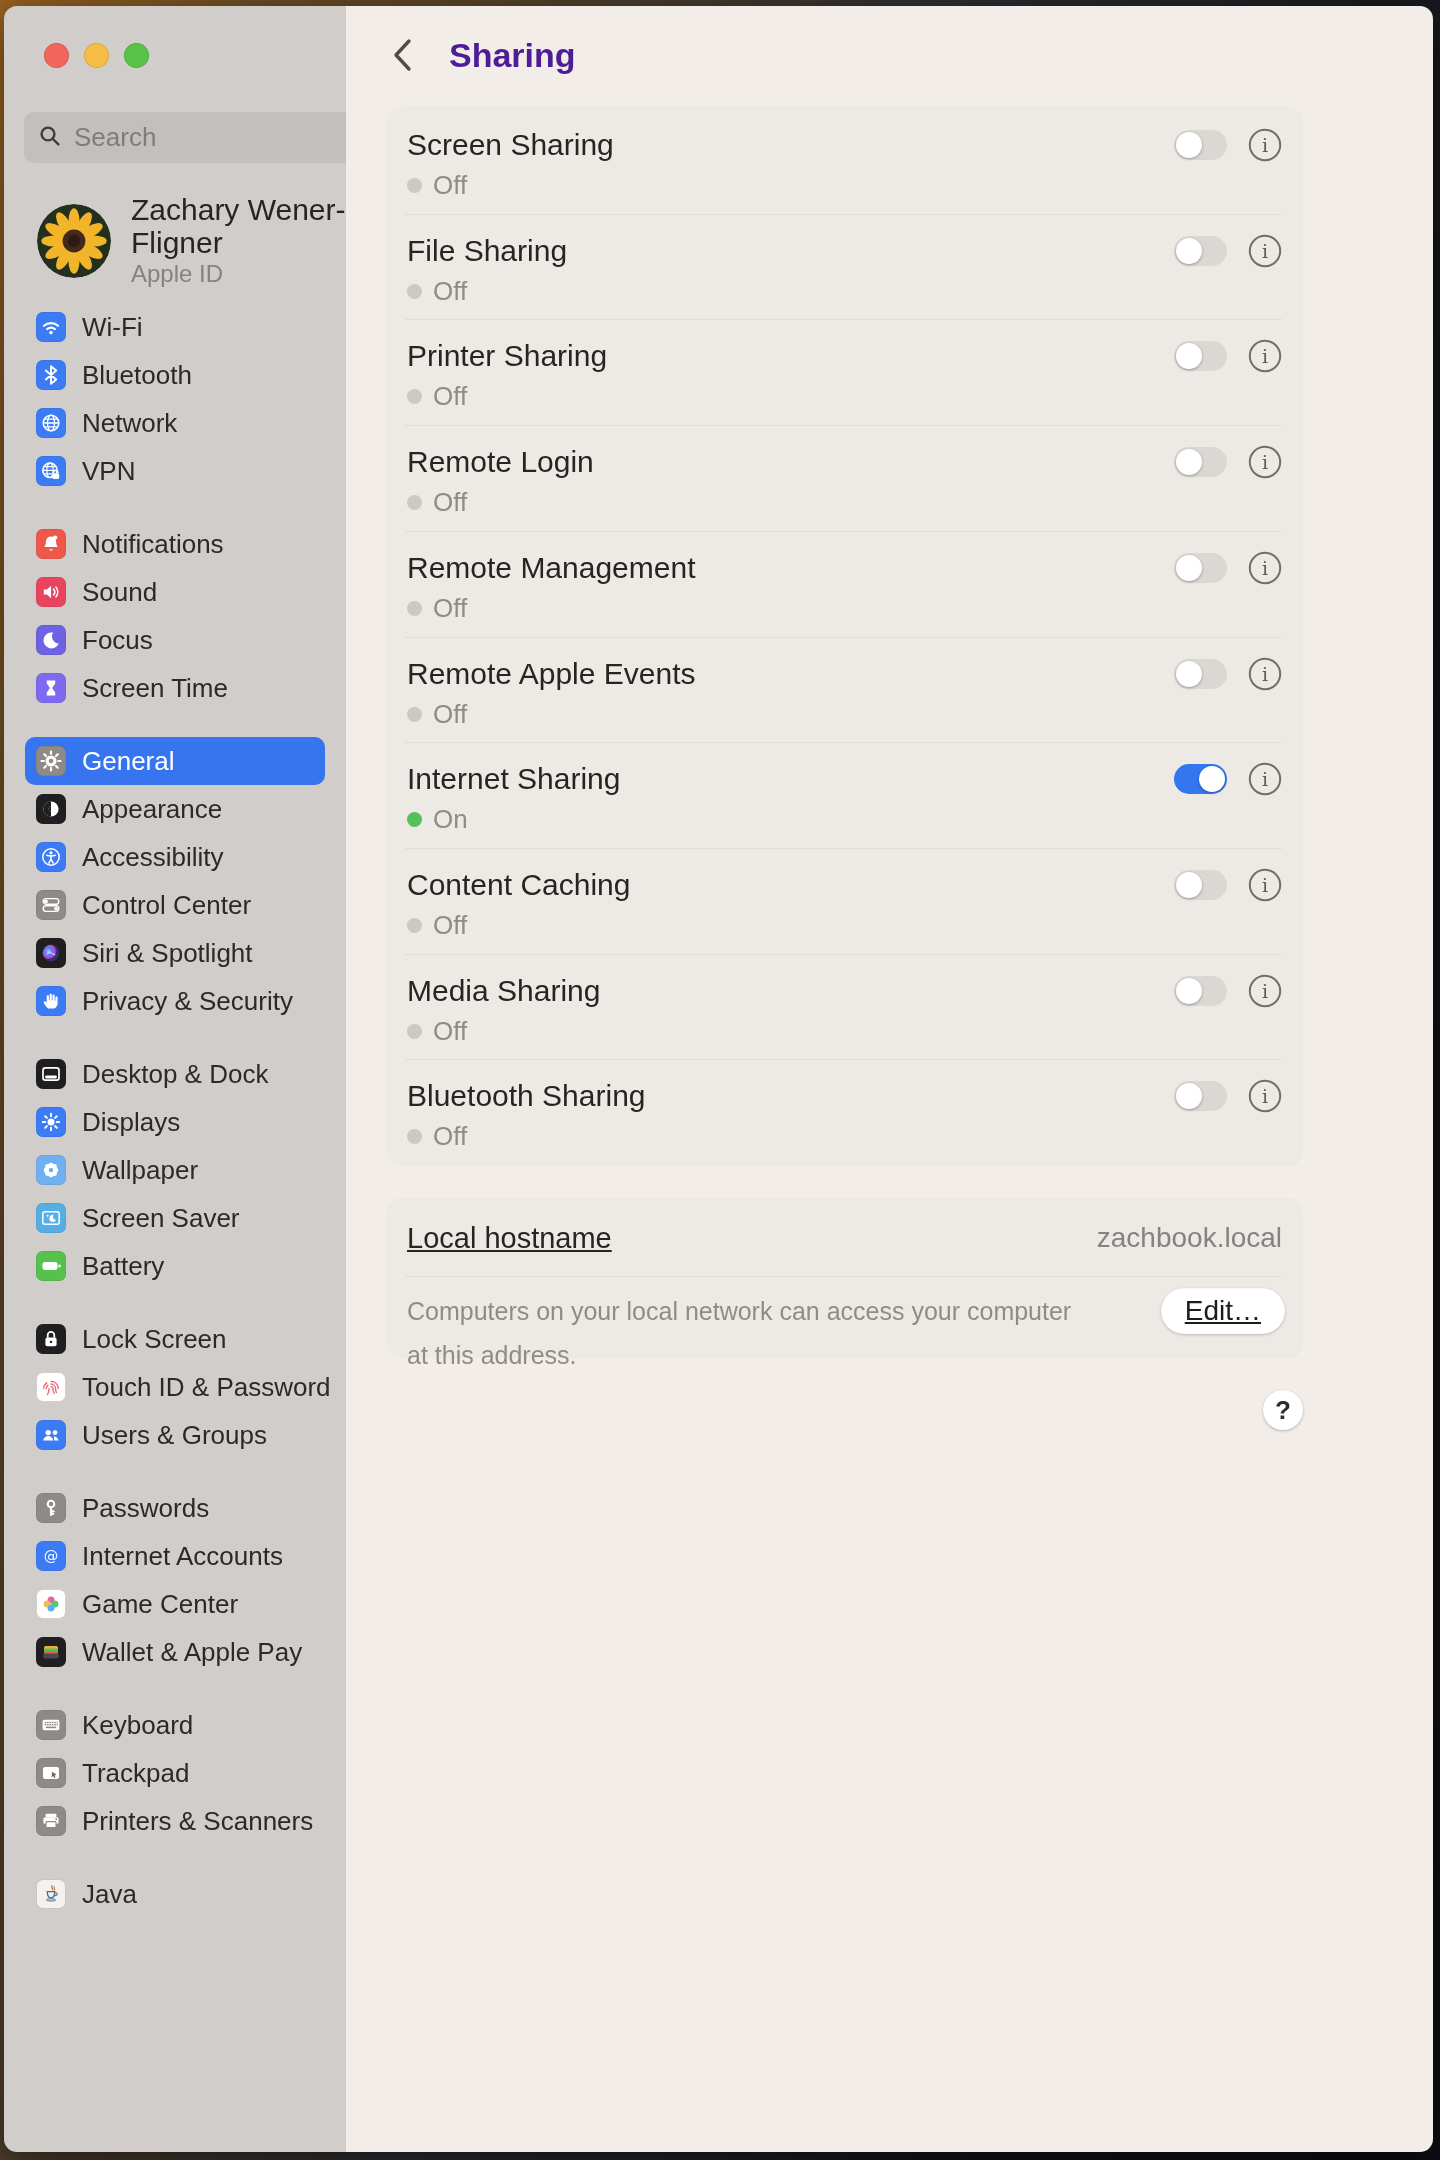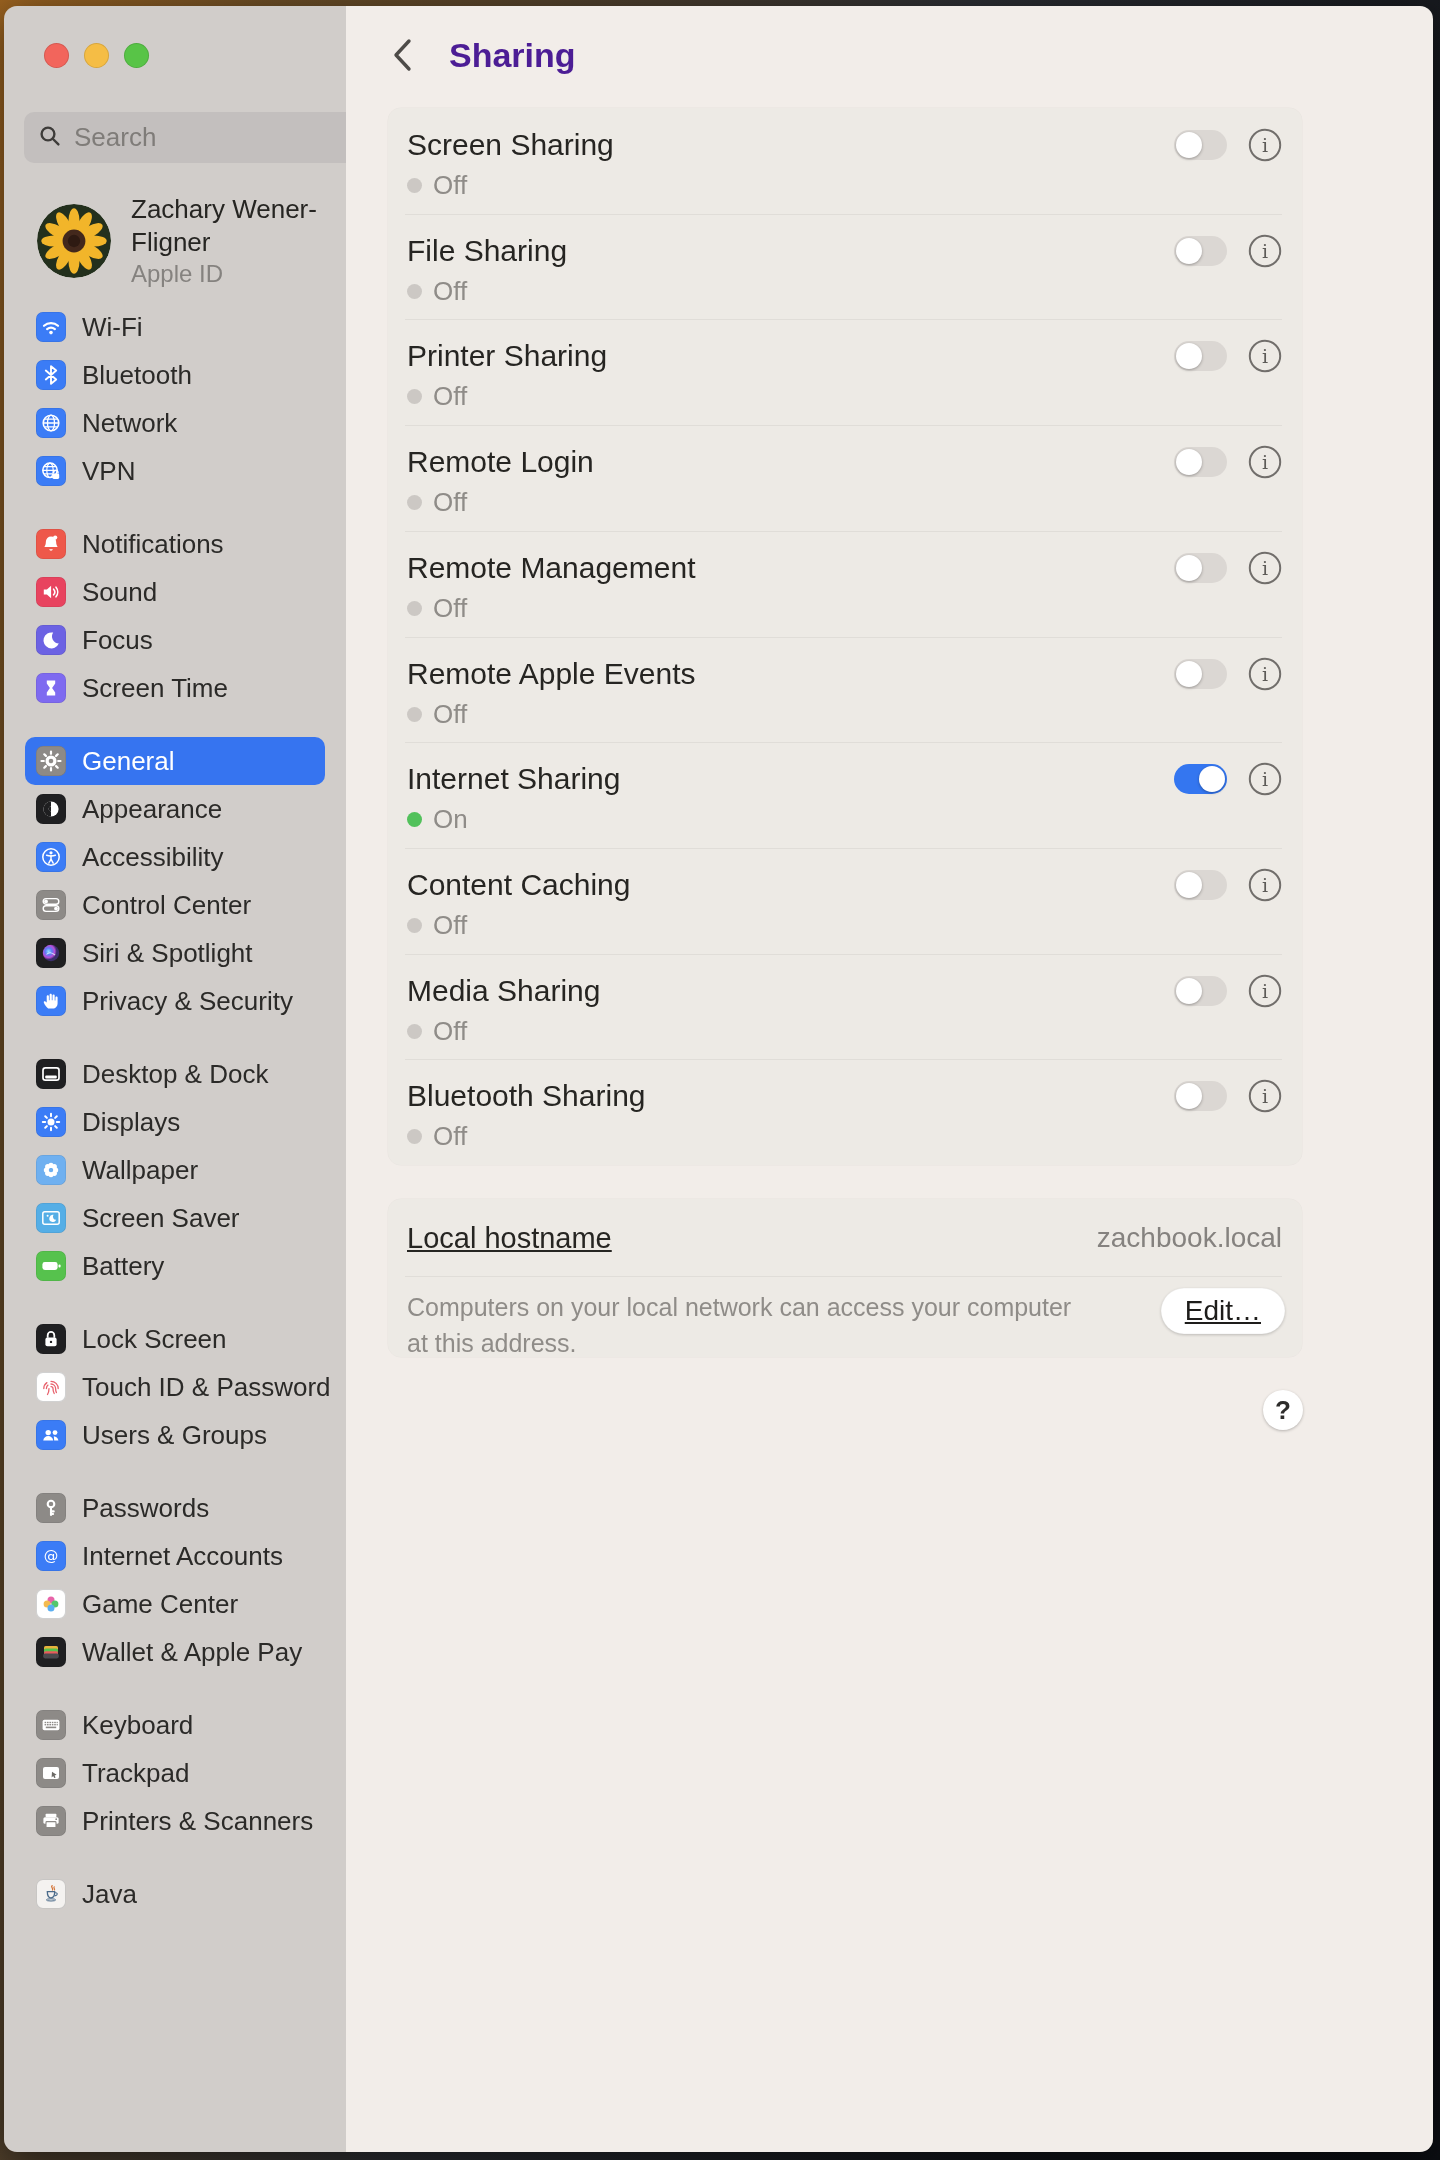--- a/index.html
+++ b/index.html
@@ -18,21 +18,21 @@
   .sidebar{width:342px;height:100%;background:#d1cdca;position:relative;flex:none;}
   .traffic-lights{position:absolute;left:40px;top:37px;display:flex;gap:15px;}
   .tl{width:25px;height:25px;border-radius:50%;box-shadow:inset 0 0 0 1px rgba(0,0,0,.12);}
   .search-field{
     position:absolute;left:20px;top:106px;width:388px;height:51px;border-radius:10px;
     background:#c3bfbe;display:flex;align-items:center;gap:12px;padding:0 14px;box-sizing:border-box;
   }
   .search-field .ph{font-size:26px;color:#7f7c79;}
   .user-row{position:absolute;left:33px;top:187px;display:flex;align-items:center;gap:20px;}
   .avatar{width:74px;height:74px;border-radius:50%;overflow:hidden;flex:none;}
-  .user-name{font-size:26px;color:#262522;line-height:33px;}
+  .user-name{font-size:30px;color:#262522;line-height:33px;}
   .user-sub{font-size:24px;color:#85827f;line-height:30px;}
   .nav{position:absolute;left:0;right:0;top:297px;}
   .nav-group{margin-top:25px;}
   .nav-group:first-child{margin-top:0;}
   .nav-item{
     height:48px;margin:0 21px;border-radius:10px;display:flex;align-items:center;
     gap:16px;padding-left:11px;box-sizing:border-box;cursor:default;
   }
   .nav-item.selected{background:#3674f0;}
   .nav-item.selected .nav-label{color:#ffffff;}
@@ -64,21 +64,21 @@
   .toggle.on{background:#3476f0;}
   .toggle.on .knob{left:auto;right:2px;}
   .info-btn{width:34px;height:34px;padding:0;border:none;background:none;cursor:default;}
   
   .card.hostname{top:1193px;height:158px;}
   .hn-row1{height:78px;display:flex;align-items:center;justify-content:space-between;padding:0 20px 0 19px;position:relative;}
   .hn-label{font-size:29px;color:#262522;text-decoration:underline;}
   .hn-value{font-size:28px;color:#85827f;}
   .hn-sep{position:absolute;bottom:0;left:17px;right:20px;height:1px;background:#e0ddd8;}
   .hn-row2{display:flex;justify-content:space-between;align-items:flex-start;padding:12px 17px 0 19px;}
-  .hn-desc{font-size:25px;color:#8f8c88;line-height:36px;max-width:670px;}
+  .hn-desc{font-size:25px;color:#8f8c88;line-height:44px;max-width:670px;}
   .edit-btn{
     height:46px;padding:0 24px;border:none;border-radius:23px;background:#ffffff;
     font-family:"Liberation Sans",sans-serif;font-size:28px;color:#1e1d1b;
     box-shadow:0 1px 3px rgba(0,0,0,.2), inset 0 0 0 .5px rgba(0,0,0,.05);margin-top:-1px;cursor:default;text-decoration:underline;
   }
   .help-btn{
     position:absolute;left:917px;top:1384px;width:40px;height:40px;border-radius:50%;border:none;
     background:#ffffff;box-shadow:0 1px 3px rgba(0,0,0,.25);
     font-family:"Liberation Sans",sans-serif;font-size:26px;font-weight:700;color:#2e2d2b;cursor:default;
   }

